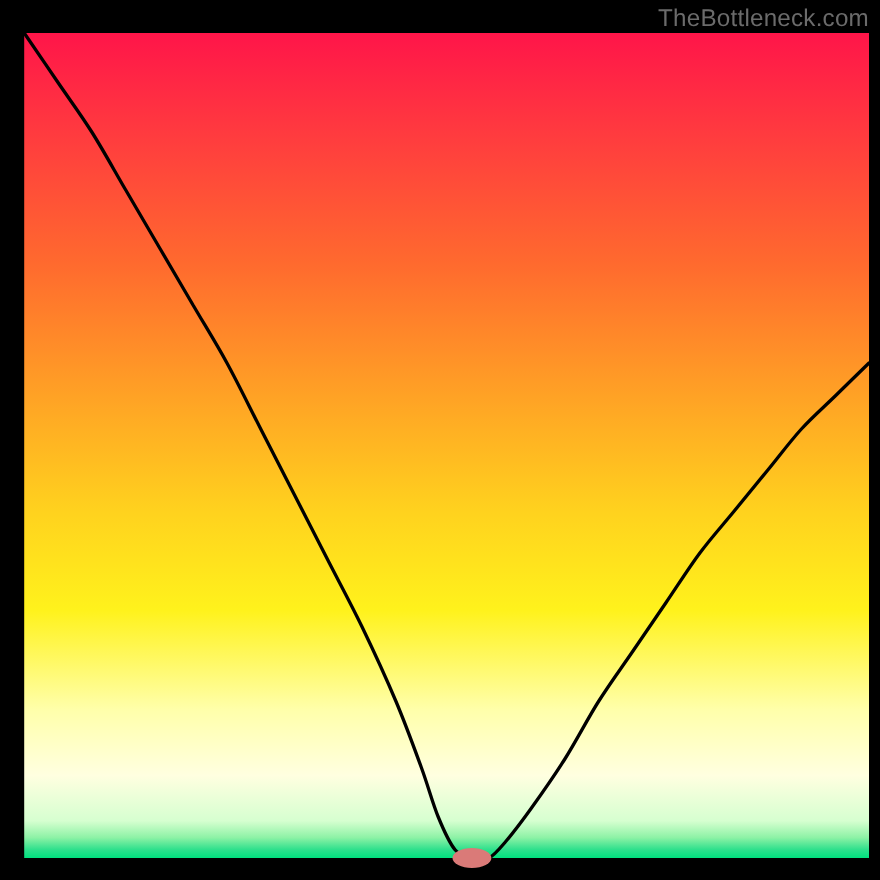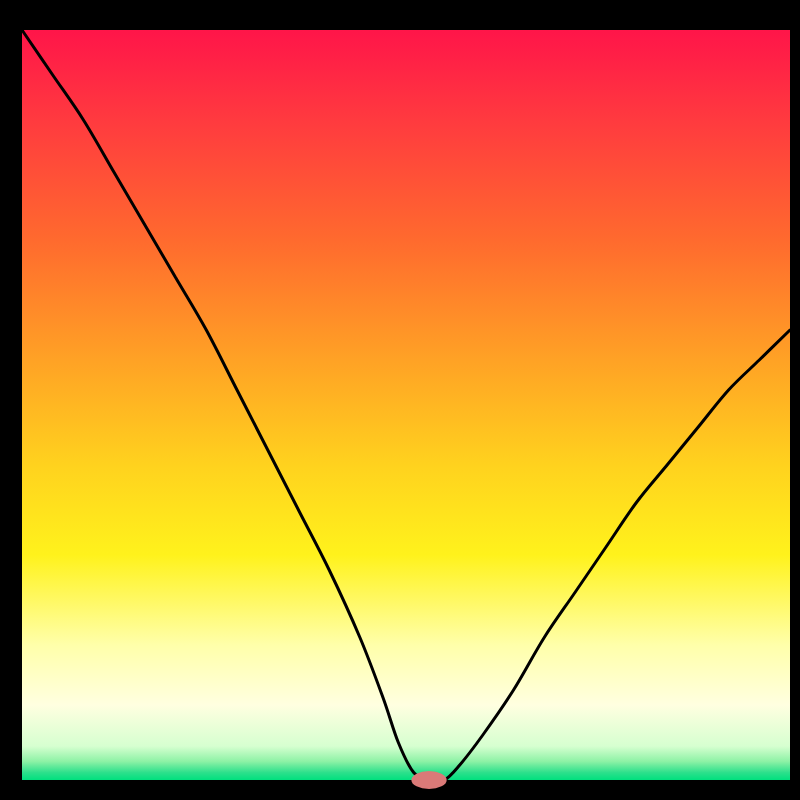--- a/index.html
+++ b/index.html
@@ -32,20 +32,21 @@
     left: 0;
     top: 0;
     width: 800px;
     height: 800px;
   }
 </style>
 </head>
 <body>
 
 <div class="wrap">
+  <div class="watermark">TheBottleneck.com</div>
 
   <svg class="plot" viewBox="0 0 800 800" preserveAspectRatio="none">
     <defs>
       <linearGradient id="bg-grad" x1="0" y1="0" x2="0" y2="1">
 
       <stop offset="0%" stop-color="#ff1549"></stop>
           <stop offset="12%" stop-color="#ff3a3f"></stop>
           <stop offset="28.000000000000004%" stop-color="#ff6a2e"></stop>
           <stop offset="44%" stop-color="#ffa225"></stop>
           <stop offset="57.99999999999999%" stop-color="#ffd21e"></stop>

